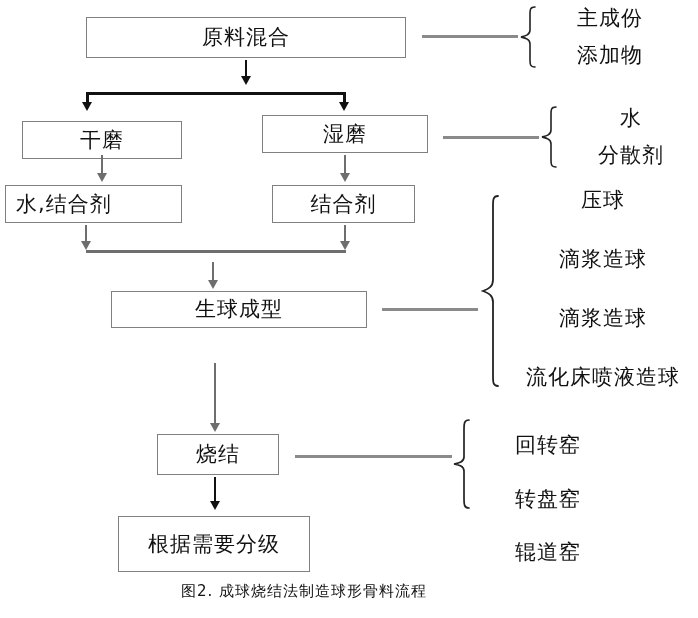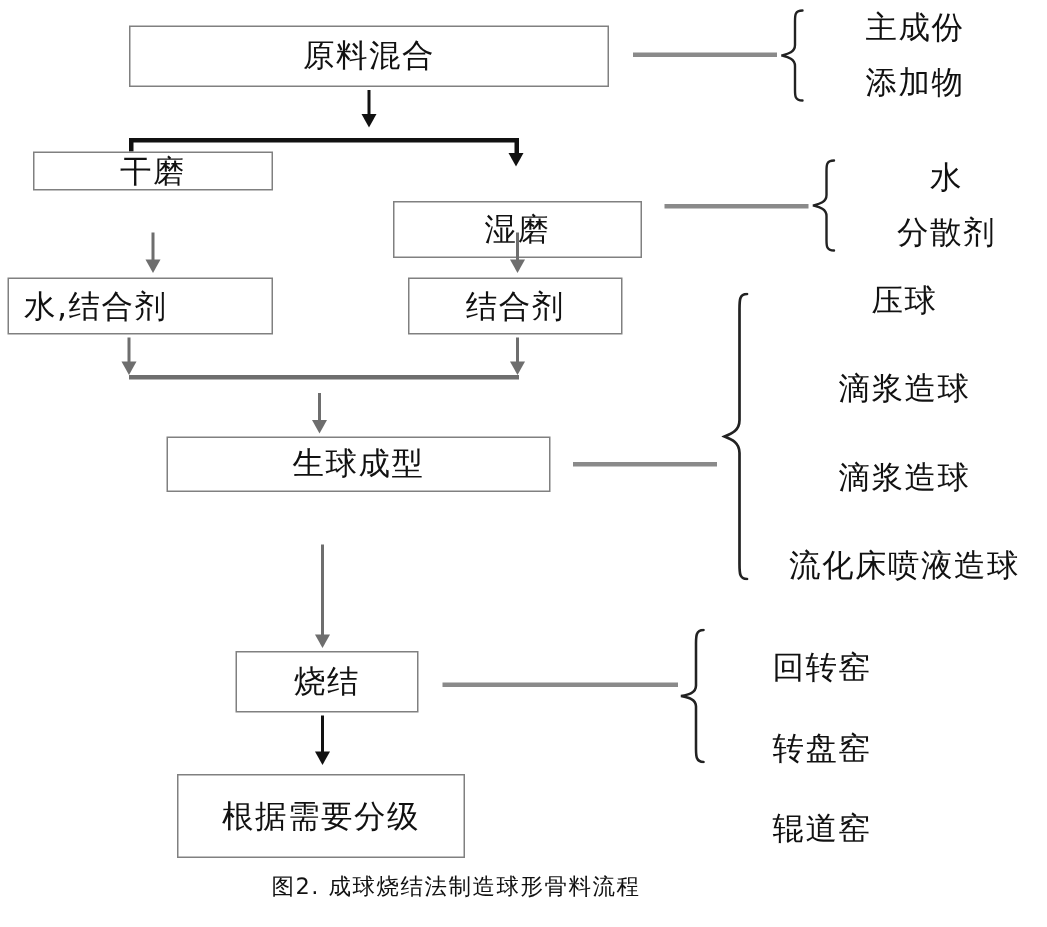--- a/index.html
+++ b/index.html
@@ -113,23 +113,23 @@
 
   <div class="vline dark" style="left:245px;top:60px;width:2px;height:18px;"></div>
   <div class="arrowdn dark" style="left:241px;top:76px;"></div>
 
   <div class="hline dark thick" style="left:86px;top:92px;width:260px;"></div>
   <div class="vline dark" style="left:86px;top:92px;width:3px;height:12px;"></div>
   <div class="arrowdn dark" style="left:82px;top:102px;"></div>
   <div class="vline dark" style="left:343px;top:92px;width:3px;height:12px;"></div>
   <div class="arrowdn dark" style="left:339px;top:102px;"></div>
 
-  <div class="node" style="left:22px;top:101px;width:160px;height:26px;">干磨</div>
-
-  <div class="node" style="left:262px;top:115px;width:166px;height:38px;margin-top:19px;">湿磨</div>
+  <div class="node" style="left:22px;top:121px;width:160px;height:38px;">干磨</div>
+
+  <div class="node" style="left:262px;top:115px;width:166px;height:38px;">湿磨</div>
 
   <div class="connector" style="left:443px;top:136px;width:96px;"></div>
 
   <div class="brace" style="left:540px;top:106px;">
     <svg width="18" height="62" viewBox="0 0 18 62">
       <path d="M16 1 C11 1 11 4 11 8 L11 24 C11 29 6 30 2 31 C6 32 11 33 11 38 L11 54 C11 58 11 61 16 61" fill="none" stroke="#222" stroke-width="1.6" stroke-linecap="round"></path>
     </svg>
   </div>
 
   <div class="blabels" style="left:566px;top:108px;width:130px;height:58px;">

